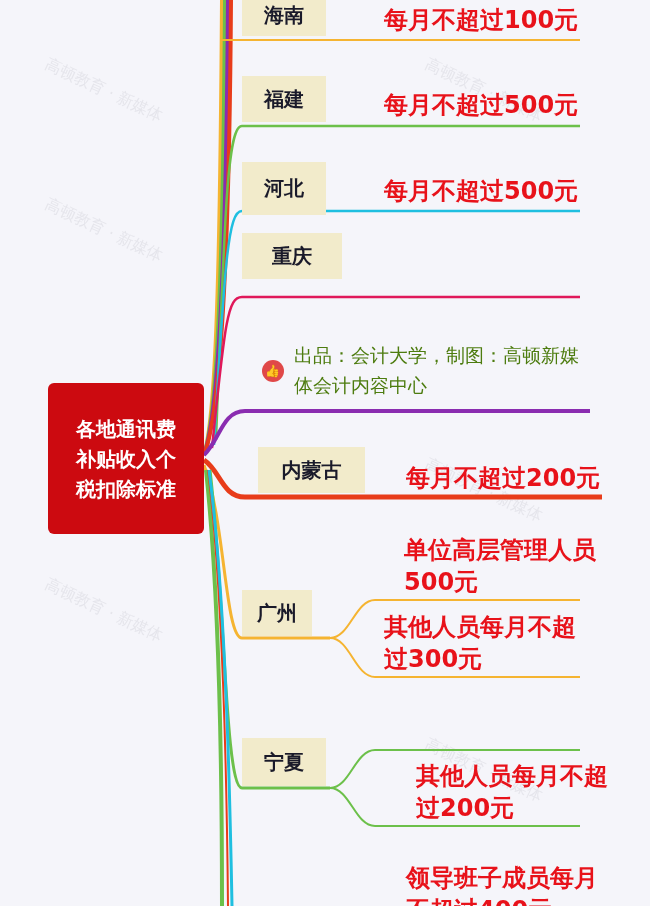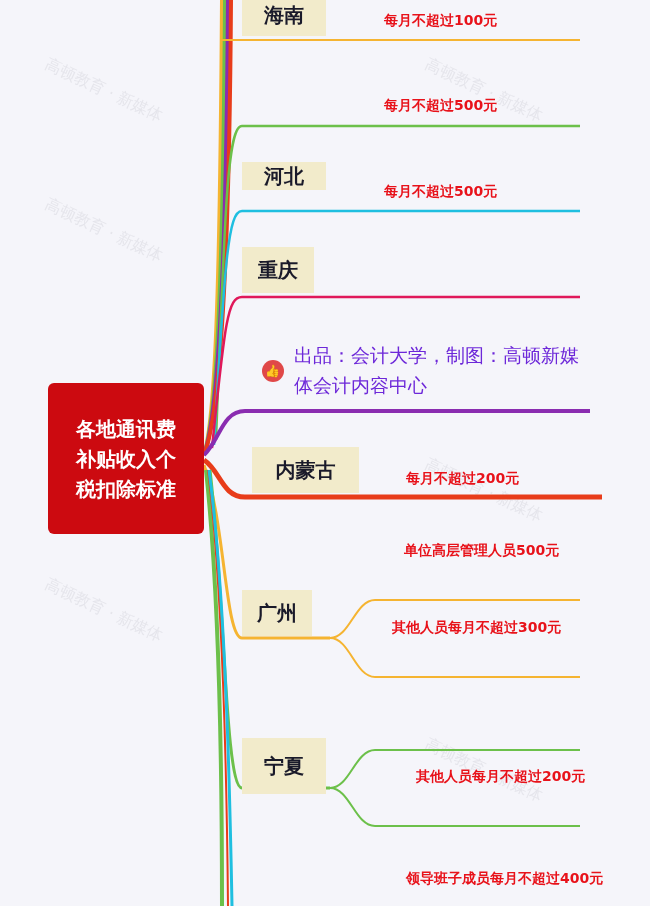--- a/index.html
+++ b/index.html
@@ -2,23 +2,23 @@
 <html><head>
 <meta charset="utf-8">
 <style>
   html,body{margin:0;padding:0;}
   body{width:650px;height:906px;overflow:hidden;background:#f5f5fa;position:relative;font-family:"DejaVu Sans","Liberation Sans",sans-serif;}
   .canvas{position:absolute;left:0;top:0;width:650px;height:906px;}
   svg.lines{position:absolute;left:0;top:0;}
   .wm{position:absolute;color:rgba(200,200,210,0.35);font-size:16px;transform:rotate(25deg);white-space:nowrap;pointer-events:none;}
   .root{position:absolute;left:48px;top:383px;width:156px;height:151px;background:#cc0a10;border-radius:6px;color:#fff;font-weight:bold;font-size:20px;line-height:30px;text-align:center;display:flex;align-items:center;justify-content:center;box-sizing:border-box;padding:9px 22px;}
   .tag{position:absolute;background:#f2ebcb;color:#1a1a2a;font-weight:bold;font-size:20px;display:flex;align-items:center;justify-content:center;}
-  .val{position:absolute;color:#e8121a;font-weight:bold;font-size:14px;line-height:32px;white-space:nowrap;}
+  .val{position:absolute;color:#e8121a;font-weight:bold;font-size:24px;line-height:32px;white-space:nowrap;}
   .val.wrap{white-space:normal;width:200px;}
-  .note{position:absolute;left:294px;top:340px;width:290px;color:#6d28d9;font-size:19px;line-height:30px;}
+  .note{position:absolute;left:294px;top:340px;width:290px;color:#4d7c0f;font-size:19px;line-height:30px;}
   .thumb{position:absolute;left:262px;top:360px;width:22px;height:22px;border-radius:50%;background:#e04848;color:#fff;font-size:12px;display:flex;align-items:center;justify-content:center;}
 </style>
 </head>
 <body>
 
 <div class="canvas">
 
   <div>
     <div class="wm" style="left:40px;top:80px;">高顿教育 · 新媒体</div>
     <div class="wm" style="left:40px;top:220px;">高顿教育 · 新媒体</div>
@@ -58,34 +58,35 @@
     <path d="M206 470 C 220 600, 222 800, 222 906" stroke="#6cc04a" stroke-width="4" fill="none"></path>
     <path d="M208 470 C 224 600, 227 800, 228 906" stroke="#e83c1a" stroke-width="2" fill="none"></path>
     <path d="M209 470 C 226 600, 230 800, 232 906" stroke="#1fbfe0" stroke-width="3" fill="none"></path>
   </svg>
 
   <div class="root">各地通讯费补贴收入个税扣除标准</div>
 
   <div class="tag" style="left:242px;top:-6px;width:84px;height:42px;">海南</div>
   <div class="val" style="left:384px;top:4px;">每月不超过100元</div>
 
+  <div class="tag" style="left:242px;top:76px;width:84px;height:46px;">福建</div>
   <div class="val" style="left:384px;top:89px;">每月不超过500元</div>
 
-  <div class="tag" style="left:242px;top:162px;width:84px;height:28px;">河北</div>
+  <div class="tag" style="left:242px;top:162px;width:84px;height:53px;">河北</div>
   <div class="val" style="left:384px;top:175px;">每月不超过500元</div>
 
-  <div class="tag" style="left:242px;top:247px;width:72px;height:46px;">重庆</div>
+  <div class="tag" style="left:242px;top:233px;width:100px;height:46px;">重庆</div>
 
   <div class="thumb">👍</div>
   <div class="note">出品：会计大学，制图：高顿新媒体会计内容中心</div>
 
-  <div class="tag" style="left:252px;top:447px;width:107px;height:46px;">内蒙古</div>
+  <div class="tag" style="left:258px;top:447px;width:107px;height:46px;">内蒙古</div>
   <div class="val" style="left:406px;top:462px;">每月不超过200元</div>
 
   <div class="tag" style="left:242px;top:590px;width:70px;height:46px;">广州</div>
   <div class="val wrap" style="left:384px;top:534px;margin-left:20px;">单位高层管理人员500元</div>
-  <div class="val wrap" style="left:392px;top:611px;">其他人员每月不超过300元</div>
+  <div class="val wrap" style="left:384px;top:611px;">其他人员每月不超过300元</div>
 
-  <div class="tag" style="left:242px;top:738px;width:84px;height:56px;">宁夏</div>
+  <div class="tag" style="left:242px;top:738px;width:84px;height:48px;">宁夏</div>
   <div class="val wrap" style="left:384px;top:760px;margin-left:32px;">其他人员每月不超过200元</div>
 
   <div class="val wrap" style="left:406px;top:862px;">领导班子成员每月不超过400元</div>
 </div>
 
 </body></html>

